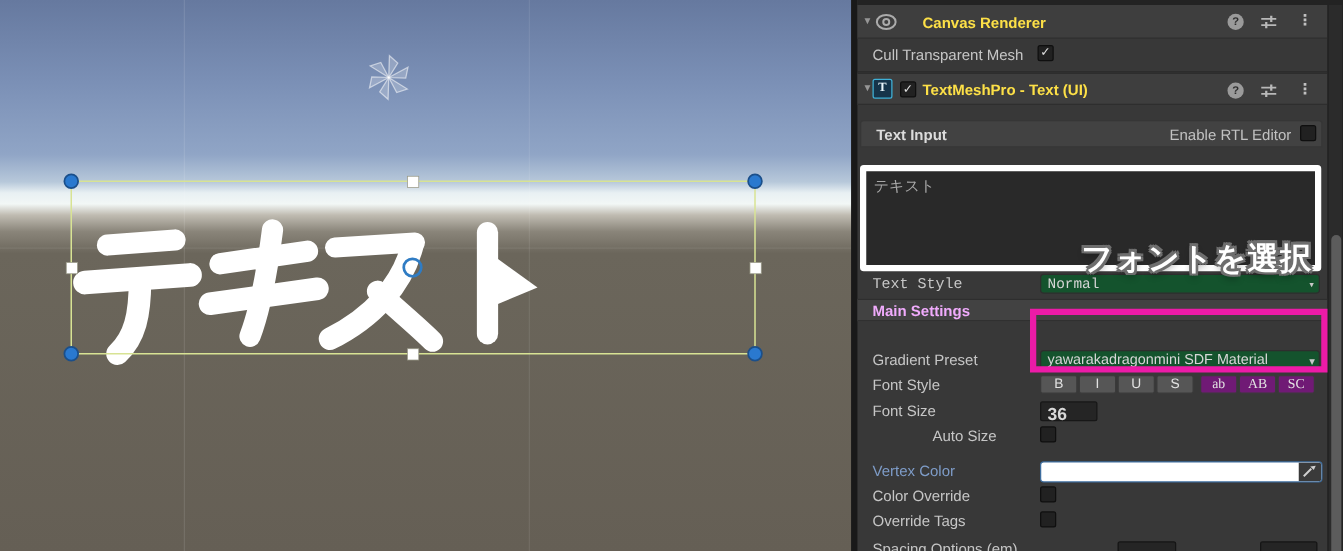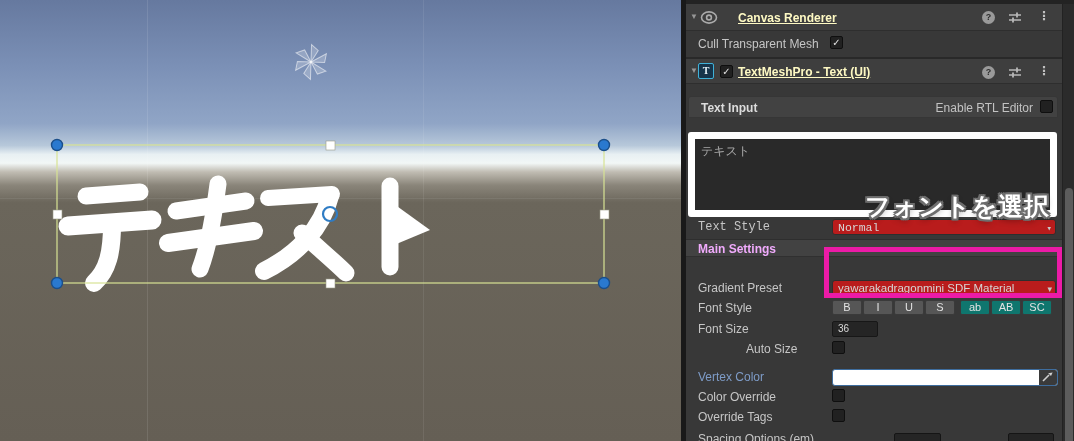--- a/index.html
+++ b/index.html
@@ -26,21 +26,21 @@
   .scrollbar { position:absolute; left:1062px; top:0; width:12px; height:441px; background:#2b2b2b; border-left:1px solid #222; }
   .scroll-thumb { position:absolute; left:2px; top:188px; width:8px; height:253px; background:#5c5c5c; border-radius:4px 4px 0 0; }
   
   .inspector { position:absolute; left:686px; top:0; width:376px; height:441px; background:#383838; }
   .topstrip { position:absolute; left:0; top:0; width:388px; height:4px; background:#232323; z-index:3; }
   .comp-header { position:absolute; left:0; width:376px; height:27px; background:#3e3e3e; border-bottom:1px solid #2e2e2e; }
   .hdr1 { top:4px; }
   .hdr2 { top:58px; height:26px; border-top:1px solid #292929; }
   .sep { position:absolute; left:0; top:57px; width:376px; height:1px; background:#292929; }
   .foldout { position:absolute; left:3px; top:8px; font-size:8px; color:#969696; width:10px; text-align:center; }
-  .comp-title { position:absolute; left:52px; top:7px; font-weight:bold; color:#fef9c3;text-decoration:underline; }
+  .comp-title { position:absolute; left:52px; top:7px; font-weight:bold; color:#fde047; }
   .hdr2 .comp-title { top:6px; }
   .hdr-help { position:absolute; left:296px; top:7px; width:13px; height:13px; border-radius:50%;
     background:#9a9a9a; color:#2d2d2d; font-size:9px; font-weight:bold; text-align:center; line-height:13px; }
   .hdr-preset { position:absolute; left:322px; top:7px; width:14px; height:13px; }
   .hdr-kebab { position:absolute; left:352px; top:5px; color:#c0c0c0; font-size:12px; font-weight:bold; letter-spacing:0; }
   .eye-icon { position:absolute; left:14px; top:6px; width:18px; height:15px; }
   .t-icon { position:absolute; left:12px; top:4px; width:16px; height:16px; background:#16344a;
     border:1px solid #3fb1d8; border-radius:2px; color:#eaf6fb; font-weight:bold; font-size:10px;
     text-align:center; line-height:14px; font-family:"Liberation Serif","DejaVu Serif",serif; }
   .checkbox { width:13px; height:13px; background:#212121; border:1px solid #0f0f0f; border-radius:2px;
@@ -49,44 +49,44 @@
   .row { position:absolute; left:0; width:376px; height:16px; }
   .row .label { position:absolute; left:12px; top:1px; color:#c6c6c6; white-space:nowrap; }
   .indent { left:28px !important;margin-left:32px; }
   .r-cull { top:36px; } .r-cull .checkbox { position:absolute; left:144px; top:0; }
   .bar { position:absolute; background:#424242; }
   .ti-bar { left:2px; top:96px; width:370px; height:22px; border-radius:3px 3px 0 0; border:1px solid #363636; }
   .ti-label { position:absolute; left:12px; top:4px; font-weight:bold; color:#dcdcdc; }
   .rtl-label { position:absolute; right:24px; top:4px; color:#c2c2c2; }
   .rtl-check { position:absolute; right:4px; top:3px; }
   .textarea { position:absolute; left:2px; top:132px; width:369px; height:85px; background:#292929;
-    border:7px solid #ffffff; border-radius:3px; padding:4px 6px; color:#a8a8a8; }
+    border:5px solid #ffffff; border-radius:3px; padding:4px 6px; color:#a8a8a8; }
   .r-textstyle { top:219px;font-family:Liberation Mono, monospace; }
-  .dropdown { position:absolute; height:16px; background:#b91c1c; border:1px solid #2e2e2e; border-radius:3px;
+  .dropdown { position:absolute; height:16px; background:#14532d; border:1px solid #2e2e2e; border-radius:3px;
     color:#d6d6d6; font-size:11.5px; padding:1px 14px 0 5px; overflow:hidden; white-space:nowrap; }
   .dd-arrow { position:absolute; right:3px; top:3px; font-size:9px; color:#c8c8c8; }
   .dd-style { left:146px; top:0; width:224px; }
   .ms-bar { left:0; top:239px; width:376px; height:18px; border-top:1px solid #2e2e2e; border-bottom:1px solid #303030; }
   .ms-label { position:absolute; left:12px; top:2px; font-weight:bold; color:#f0abfc; }
   .r-fontasset { top:260px; } .r-matpreset { top:280px; }
   .objfield { position:absolute; left:146px; top:0; width:224px; height:17px; background:#222;
     border:1px solid #0f0f0f; border-radius:3px; color:#d8d8d8; font-size:11.5px;
     padding:1px 16px 0 18px; overflow:hidden; white-space:nowrap; }
   .f-icon { position:absolute; left:3px; top:2px; width:11px; height:12px; background:#173349;
     border:1px solid #3f93c8; border-radius:1px; color:#cfe8f4; font-weight:bold; font-size:8.5px;
     text-align:center; line-height:11px; }
   .obj-picker { position:absolute; right:2px; top:0px; color:#b6b6b6; font-size:12px; }
   .dd-mat { left:146px; top:0; width:224px; }
   .r-fontstyle { top:300px; }
   .stylebtn { position:absolute; top:0; width:30px; height:15px; background:#565656; border:1px solid #3a3a3a;
     border-radius:2px; color:#e2e2e2; font-size:11px; text-align:center; line-height:13px; }
-  .stylebtn.dim { background:#0f766e; }
+  .stylebtn.dim { background:#701a75;font-family:Liberation Serif, serif; }
   .r-fontsize { top:321px; }
   .input { position:absolute; left:146px; top:0; width:46px; height:16px; background:#252525;
-    border:1px solid #171717; border-radius:2px; color:#d8d8d8; font-size:10px; padding:1px 0 12px 5px; }
+    border:1px solid #171717; border-radius:2px; color:#d8d8d8; font-size:14px; padding:1px 0 12px 5px;font-weight:bold; }
   .r-autosize { top:341px; } .r-autosize .checkbox { position:absolute; left:146px; top:0; }
   .r-vertexcolor { top:369px; }
   .r-vertexcolor .label { color:#7e9cc8; }
   .colorfield { position:absolute; left:146px; top:0; width:226px; height:17px; border:1px solid #3e6d9e;
     border-radius:3px; overflow:hidden; background:#fff; }
   .swatch { position:absolute; left:0; top:0; bottom:0; right:18px; }
   .eyedrop-cell { position:absolute; right:0; top:0; bottom:0; width:18px; background:#3a3a3a; }
   .r-colorgrad { top:389px; } .r-colorgrad .checkbox,
   .r-overridetags .checkbox { position:absolute; left:146px; top:0; }
   .r-overridetags { top:409px; }

